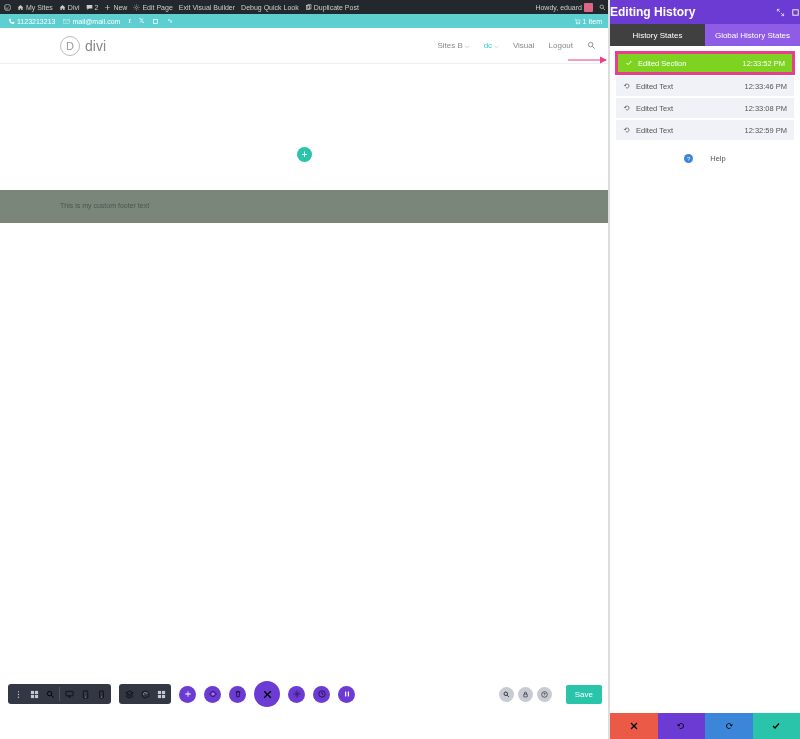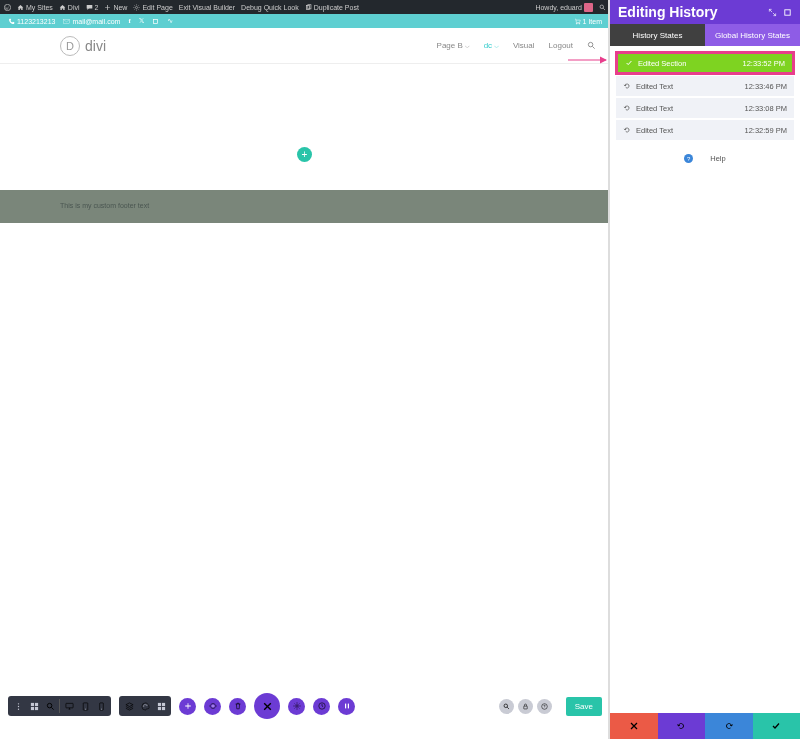--- a/index.html
+++ b/index.html
@@ -27,39 +27,39 @@
 .nav .dc { color: #3cc; }
 .nav .chev { font-size: 6px; }
 .nav-search { width: 9px; height: 9px; }
 
 
 .canvas { position: relative; width: 610px; height: 659px; background: #fff; }
 .add-btn { position: absolute; top: 83px; left: 297px; width: 15px; height: 15px; background: #29c4a9; border-radius: 50%; display: flex; align-items: center; justify-content: center; color: #fff; font-size: 10px; cursor: pointer; }
 .footer-strip { position: absolute; top: 126px; left: 0; right: 0; height: 33px; background: #7a867a; color: #4a5651; font-size: 7px; padding: 12px 0 0 60px; }
 
 
-.bottom-bar { position: absolute; bottom: 0; left: 0; width: 610px; height: 34px; display: flex; align-items: center; padding: 0 8px; gap: 8px; }
+.bottom-bar { position: absolute; bottom: 12px; left: 0; width: 610px; height: 34px; display: flex; align-items: center; padding: 0 8px; gap: 8px; }
 .toolbar-group { background: #333744; border-radius: 3px; display: flex; align-items: center; padding: 3px; gap: 2px; }
 .tb-btn { width: 14px; height: 14px; display: flex; align-items: center; justify-content: center; cursor: pointer; border-radius: 2px; }
 .tb-btn svg { width: 9px; height: 9px; fill: #c5c8d4; }
 .tb-divider { width: 1px; height: 14px; background: #555; }
 .purple-btns { display: flex; align-items: center; gap: 8px; }
 .p-btn { width: 17px; height: 17px; border-radius: 50%; background: #6c3bd4; display: flex; align-items: center; justify-content: center; cursor: pointer; }
 .p-btn svg { width: 8px; height: 8px; fill: #fff; }
 .p-btn.big { width: 26px; height: 26px; }
 .p-btn.big svg { width: 11px; height: 11px; }
 .grey-btns { display: flex; gap: 4px; margin-left: auto; }
 .g-btn { width: 15px; height: 15px; border-radius: 50%; background: #c9cbd4; display: flex; align-items: center; justify-content: center; cursor: pointer; }
 .g-btn svg { width: 7px; height: 7px; fill: #6a6d78; }
 .save-btn { background: #29c4a9; color: #fff; font-size: 8px; padding: 5px 9px; border-radius: 2px; cursor: pointer; margin-left: 6px; }
 
 
 .right-panel { position: absolute; top: 0; right: 0; width: 190px; height: 739px; display: flex; flex-direction: column; }
 .panel-border { position: absolute; top: 0; bottom: 0; left: -2px; width: 2px; background: #ddd; }
-.panel-header { height: 24px; background: #6c3bd4; color: #fff; display: flex; align-items: center; justify-content: space-between; padding: 0 8px; font-size: 14px; font-weight: 600; }
+.panel-header { height: 24px; background: #6c3bd4; color: #fff; display: flex; align-items: center; justify-content: space-between; padding: 0 0; font-size: 12px; font-weight: 600; }
 .panel-hbtns { display: flex; gap: 6px; }
 .panel-hbtns span { width: 9px; height: 9px; display: flex; align-items: center; justify-content: center; cursor: pointer; font-size: 8px; }
 .panel-tabs { height: 22px; background: #8e5ce6; display: flex; }
 .panel-tab { flex: 1; display: flex; align-items: center; justify-content: center; font-size: 8px; color: #fff; cursor: pointer; }
 .panel-tab.active { background: #404040; }
 .history-list { padding: 6px; background: #fff; flex: 0 0 auto; display: flex; flex-direction: column; gap: 2px; position: relative; }
 .hist-item { height: 20px; display: flex; align-items: center; padding: 0 7px; background: #f0f2f7; border-radius: 0; font-size: 7.5px; color: #555; cursor: pointer; gap: 5px; }
 .hist-item.active { background: #7ed321; color: #fff; border: 2px solid #e83e8c; box-shadow: 0 0 0 1px #e83e8c; height: 22px; }
 .hist-item .time { margin-left: auto; }
 .hist-icon { width: 8px; height: 8px; }
@@ -296,21 +296,21 @@
         </span>
     </div>
   </div>
 
   <div class="site-header">
     <div class="logo">
       <div class="logo-circle">D</div>
       <span>divi</span>
     </div>
     <div class="nav">
-      <span><span>Page B</span> <span class="chev">⌵</span></span>
+      <span><span>Sites B</span> <span class="chev">⌵</span></span>
       <span class="dc"><span>dc</span> <span class="chev">⌵</span></span>
       <span>Visual</span>
       <span>Logout</span>
       <svg class="nav-search" style="stroke:#888;fill:none">
           <use href="#i-search"></use>
         </svg>
     </div>
   </div>
 
   <div class="canvas">

